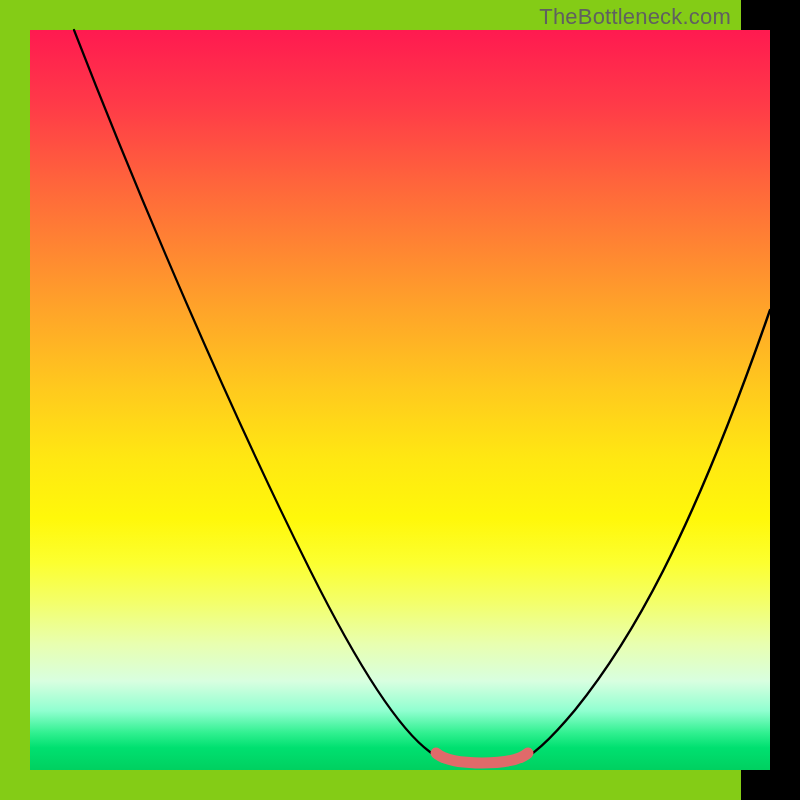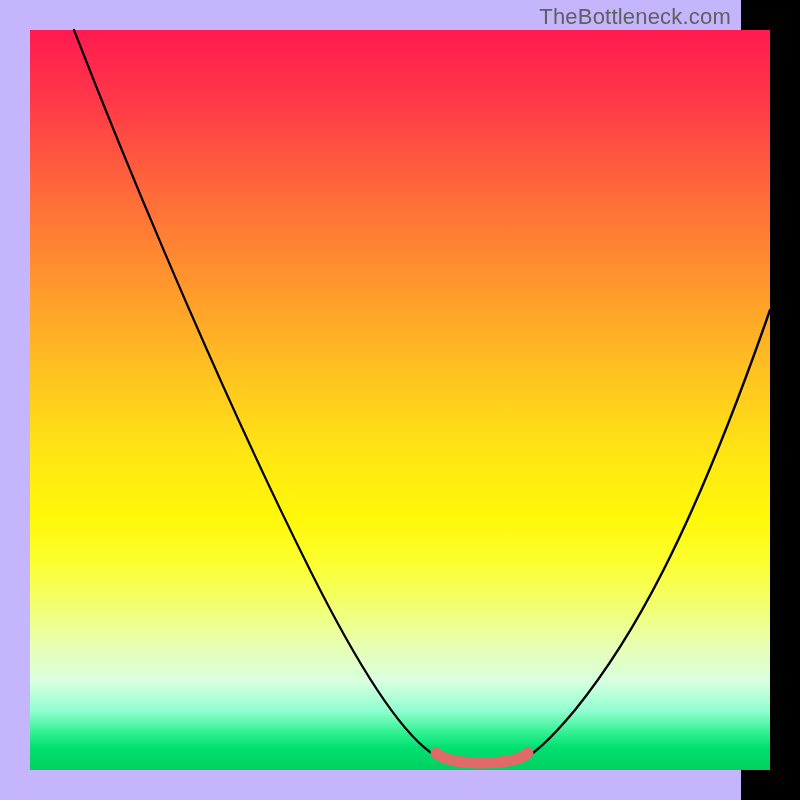--- a/index.html
+++ b/index.html
@@ -9,21 +9,21 @@
     height: 800px;
     background: #000;
     overflow: hidden;
   }
   .frame {
     position: absolute;
     left: 0;
     top: 0;
     width: 741px;
     height: 800px;
-    background: #c4b5fd;
+    background: #84cc16;
   }
   .plot {
     position: absolute;
     left: 30px;
     top: 30px;
     width: 740px;
     height: 740px;
     background: linear-gradient(
       to bottom,
       #ff1a50 0%,

